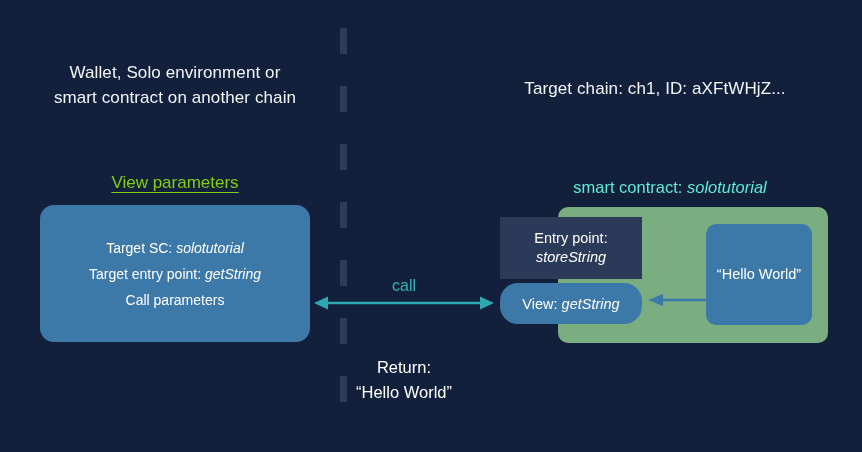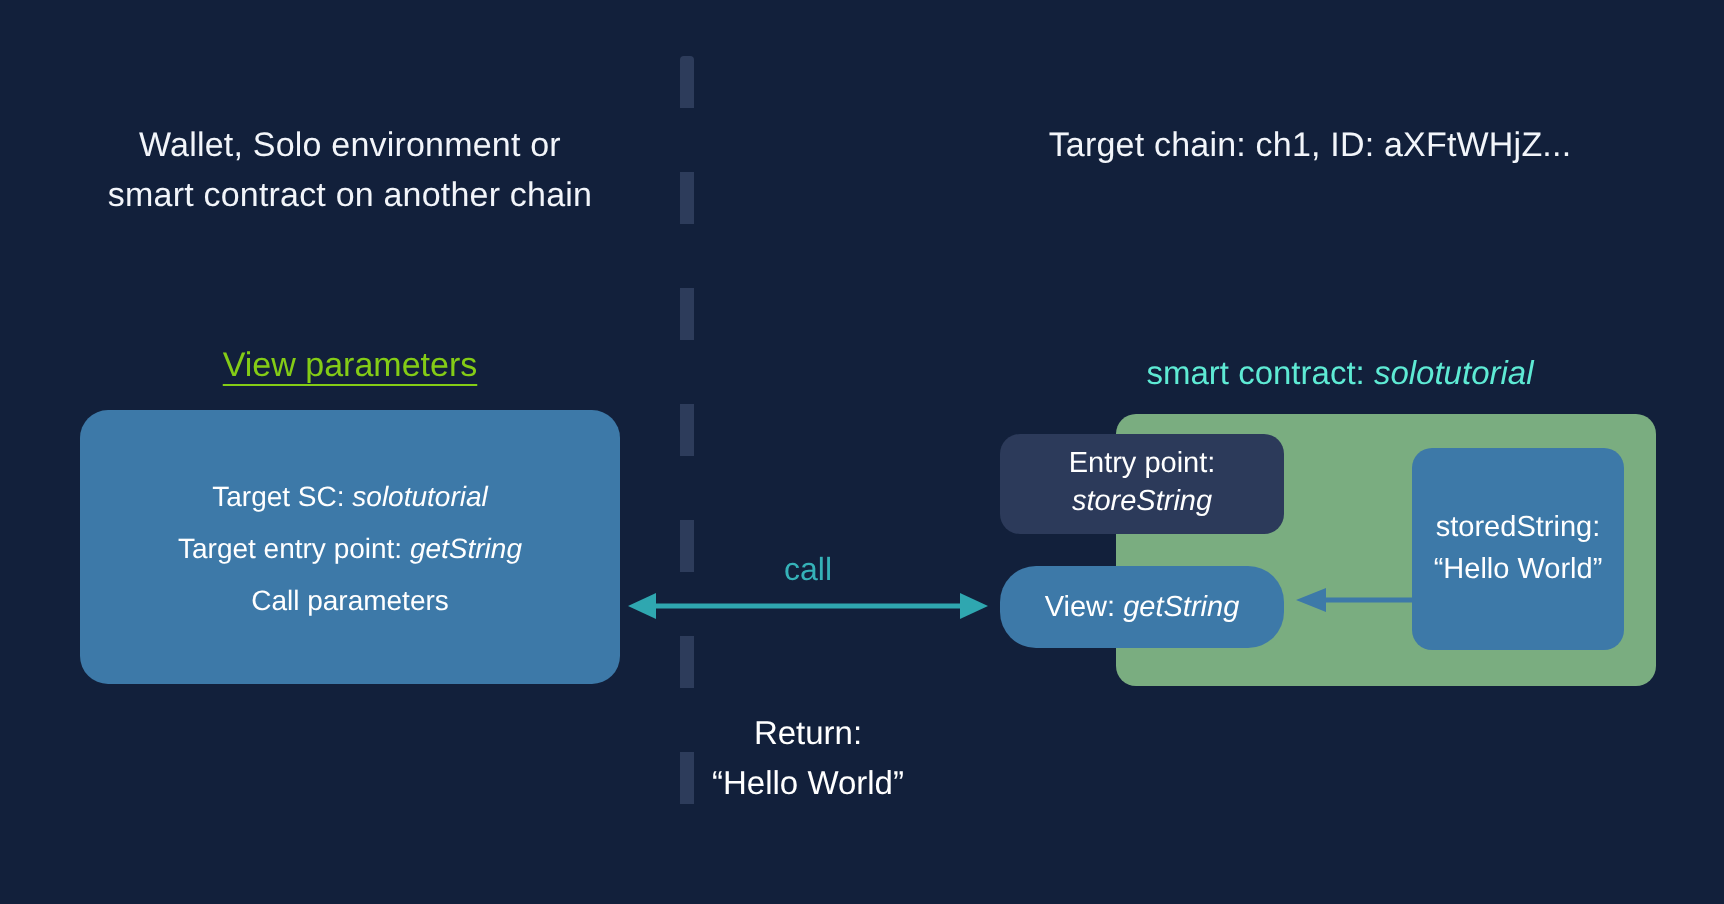--- a/index.html
+++ b/index.html
@@ -36,21 +36,21 @@
   
   .col-heading {
     position: absolute;
     text-align: center;
     font-size: 17px;
     line-height: 25px;
     color: #f2f5fa;
     letter-spacing: 0.1px;
   }
   #left-heading { left: 20px; top: 60px; width: 310px; }
-  #right-heading { left: 455px; top: 60px; width: 400px; }
+  #right-heading { left: 455px; top: 76px; width: 400px; }
 
   #view-params-title {
     position: absolute;
     left: 40px;
     top: 173px;
     width: 270px;
     text-align: center;
     font-size: 17px;
     color: #84cc16;
     text-decoration: underline;
@@ -98,23 +98,23 @@
     width: 270px;
     height: 136px;
     background: #7aad80;
     border-radius: 10px;
   }
 
   #entry-point-box {
     left: 500px;
     top: 217px;
     width: 142px;
-    height: 50px;
+    height: 62px;
     background: #2c3a5a;
-    border-radius: 10px;
+    border-radius: 0;
     font-size: 14.5px;
     line-height: 19px;
   }
 
   #view-box {
     left: 500px;
     top: 283px;
     width: 142px;
     height: 41px;
     background: #3d79a8;
@@ -221,17 +221,16 @@
   <div id="view-box" class="rbox">
     <span><span>View: </span><em>getString</em></span>
   </div>
 
   <svg id="inner-arrow" viewBox="0 0 58 16">
     <line x1="14" y1="8" x2="58" y2="8" stroke="#3d79a8" stroke-width="2.4"></line>
     <polygon points="0,8 15,2 15,14" fill="#3d79a8"></polygon>
   </svg>
 
   <div id="stored-string-box" class="rbox">
-    <span class="line">storedString:</span>
     <span class="line">“Hello World”</span>
   </div>
 
 </div>
 
 </body></html>

